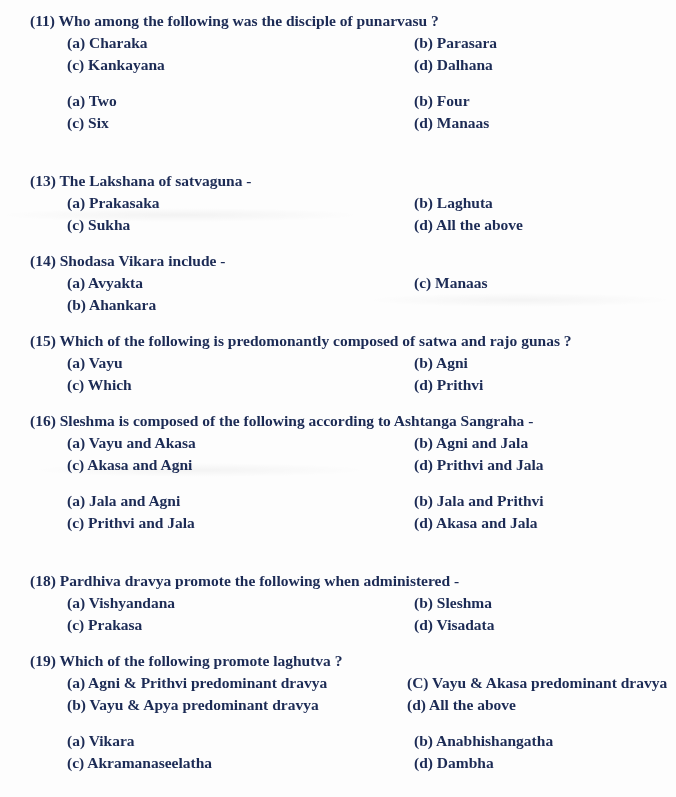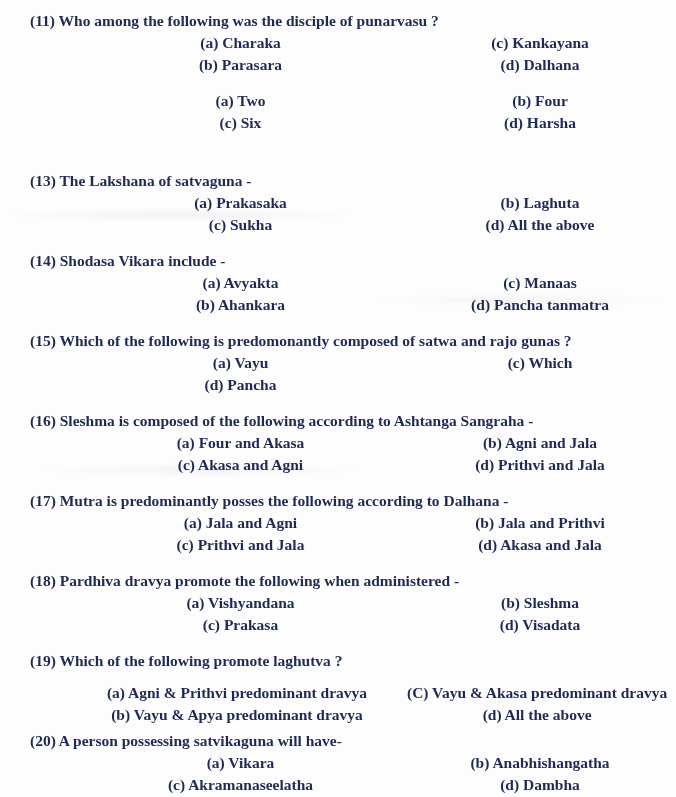--- a/index.html
+++ b/index.html
@@ -37,90 +37,88 @@
     white-space: nowrap;
   }
   .options {
     display: grid;
     grid-template-columns: 347px 1fr;
     padding-left: 37px;
   }
   .opt {
     line-height: 22px;
     white-space: nowrap;
-    text-align: center;
   }
   
-  .question.q19 .options { grid-template-columns: 340px 1fr; margin-top: 10px; }
+  .question.q19 .options { grid-template-columns: 340px 1fr; }
 </style>
 </head>
 <body>
 
 <div class="page">
 
   <div class="question">
     <div class="q-header"><span>(11)</span> <span>Who among the following was the disciple of punarvasu ?</span></div>
     <div class="options">
       <div class="opt">(a) Charaka</div>
+      <div class="opt">(b) Parasara</div>
       <div class="opt">(c) Kankayana</div>
-      <div class="opt">(b) Parasara</div>
       <div class="opt">(d) Dalhana</div>
     </div>
   </div>
 
   <div class="question">
     <div class="options">
       <div class="opt">(a) Two</div>
       <div class="opt">(b) Four</div>
       <div class="opt">(c) Six</div>
-      <div class="opt">(d) Harsha</div>
+      <div class="opt">(d) Manaas</div>
     </div>
   </div>
 
   <div class="question">
     <div class="q-header"><span>(13)</span> <span>The Lakshana of satvaguna -</span></div>
     <div class="options">
       <div class="opt">(a) Prakasaka</div>
       <div class="opt">(b) Laghuta</div>
       <div class="opt">(c) Sukha</div>
       <div class="opt">(d) All the above</div>
     </div>
   </div>
 
   <div class="question">
     <div class="q-header"><span>(14)</span> <span>Shodasa Vikara include -</span></div>
     <div class="options">
       <div class="opt">(a) Avyakta</div>
       <div class="opt">(c) Manaas</div>
       <div class="opt">(b) Ahankara</div>
-      <div class="opt">(d) Pancha tanmatra</div>
     </div>
   </div>
 
   <div class="question">
     <div class="q-header"><span>(15)</span> <span>Which of the following is predomonantly composed of satwa and rajo gunas ?</span></div>
     <div class="options">
       <div class="opt">(a) Vayu</div>
+      <div class="opt">(b) Agni</div>
       <div class="opt">(c) Which</div>
-      <div class="opt">(d) Pancha</div>
+      <div class="opt">(d) Prithvi</div>
     </div>
   </div>
 
   <div class="question">
     <div class="q-header"><span>(16)</span> <span>Sleshma is composed of the following according to Ashtanga Sangraha -</span></div>
     <div class="options">
-      <div class="opt">(a) Four and Akasa</div>
+      <div class="opt">(a) Vayu and Akasa</div>
       <div class="opt">(b) Agni and Jala</div>
       <div class="opt">(c) Akasa and Agni</div>
       <div class="opt">(d) Prithvi and Jala</div>
     </div>
   </div>
 
   <div class="question">
-    <div class="q-header"><span>(17)</span> <span>Mutra is predominantly posses the following according to Dalhana -</span></div>
     <div class="options">
       <div class="opt">(a) Jala and Agni</div>
       <div class="opt">(b) Jala and Prithvi</div>
       <div class="opt">(c) Prithvi and Jala</div>
       <div class="opt">(d) Akasa and Jala</div>
     </div>
   </div>
 
   <div class="question">
     <div class="q-header"><span>(18)</span> <span>Pardhiva dravya promote the following when administered -</span></div>
@@ -136,21 +134,20 @@
     <div class="q-header"><span>(19)</span> <span>Which of the following promote laghutva ?</span></div>
     <div class="options">
       <div class="opt">(a) Agni &amp; Prithvi predominant dravya</div>
       <div class="opt">(C) Vayu &amp; Akasa predominant dravya</div>
       <div class="opt">(b) Vayu &amp; Apya predominant dravya</div>
       <div class="opt">(d) All the above</div>
     </div>
   </div>
 
   <div class="question">
-    <div class="q-header"><span>(20)</span> <span>A person possessing satvikaguna will have-</span></div>
     <div class="options">
       <div class="opt">(a) Vikara</div>
       <div class="opt">(b) Anabhishangatha</div>
       <div class="opt">(c) Akramanaseelatha</div>
       <div class="opt">(d) Dambha</div>
     </div>
   </div>
 
 </div>
 

